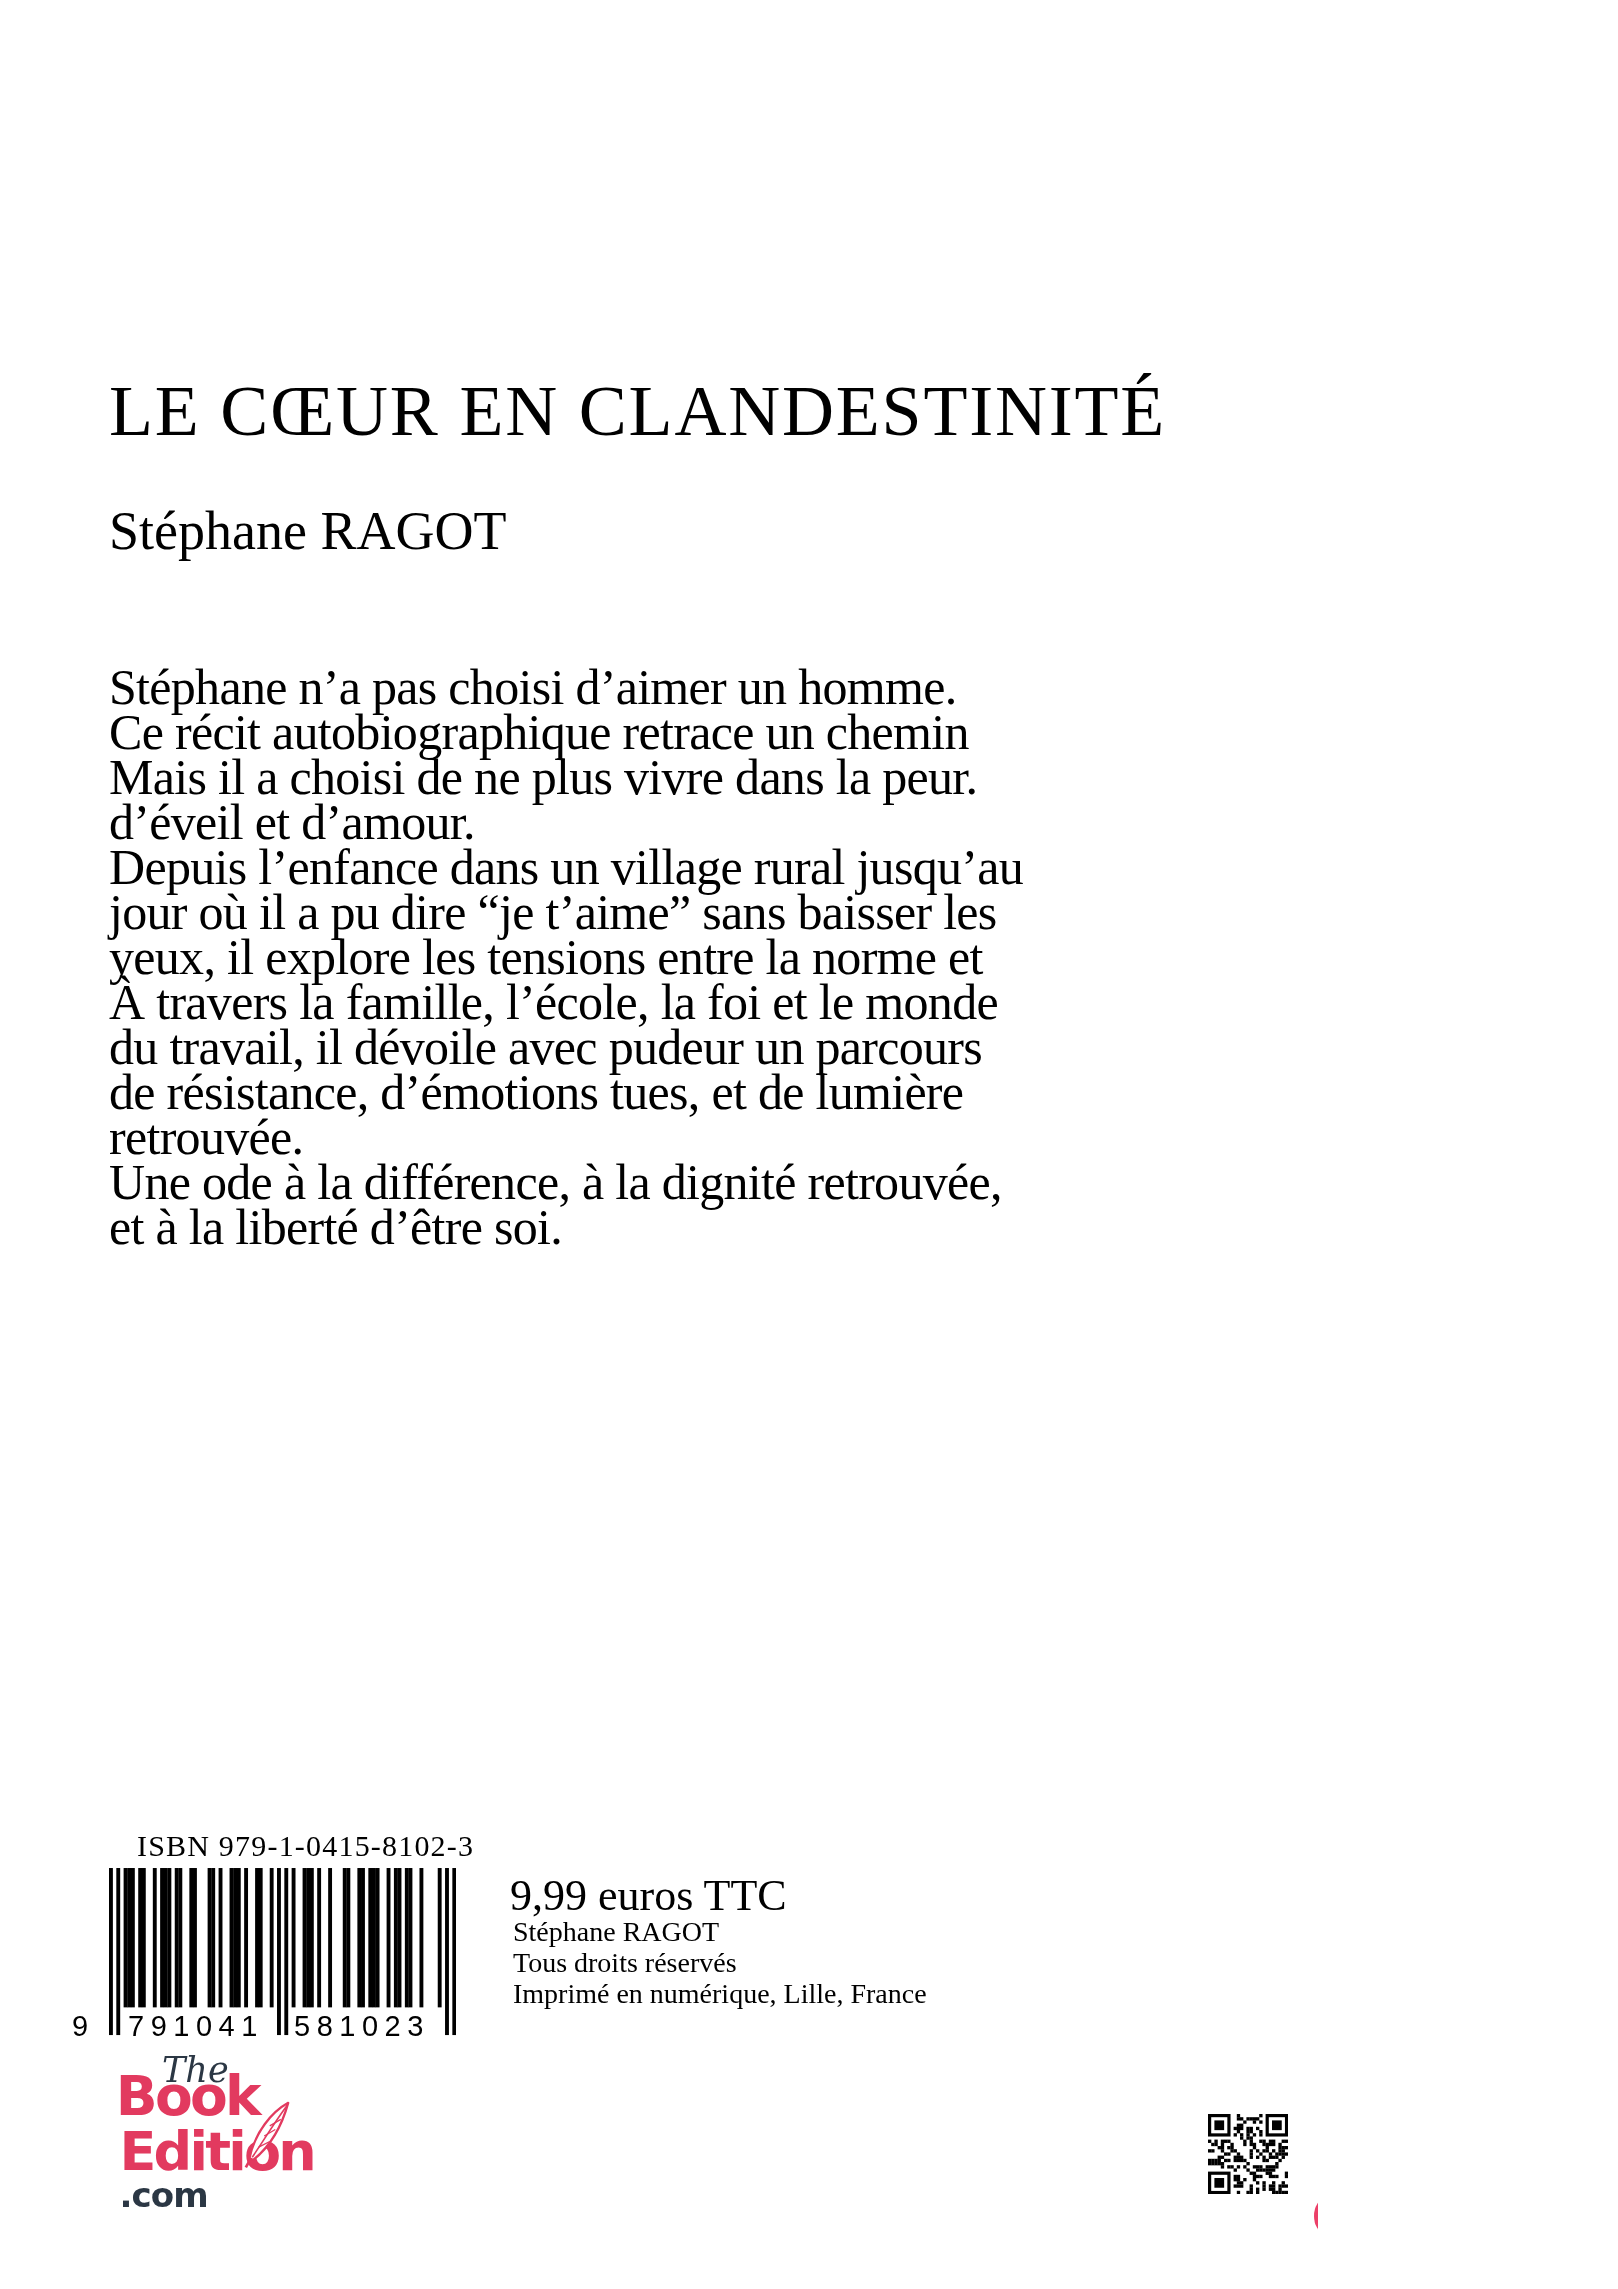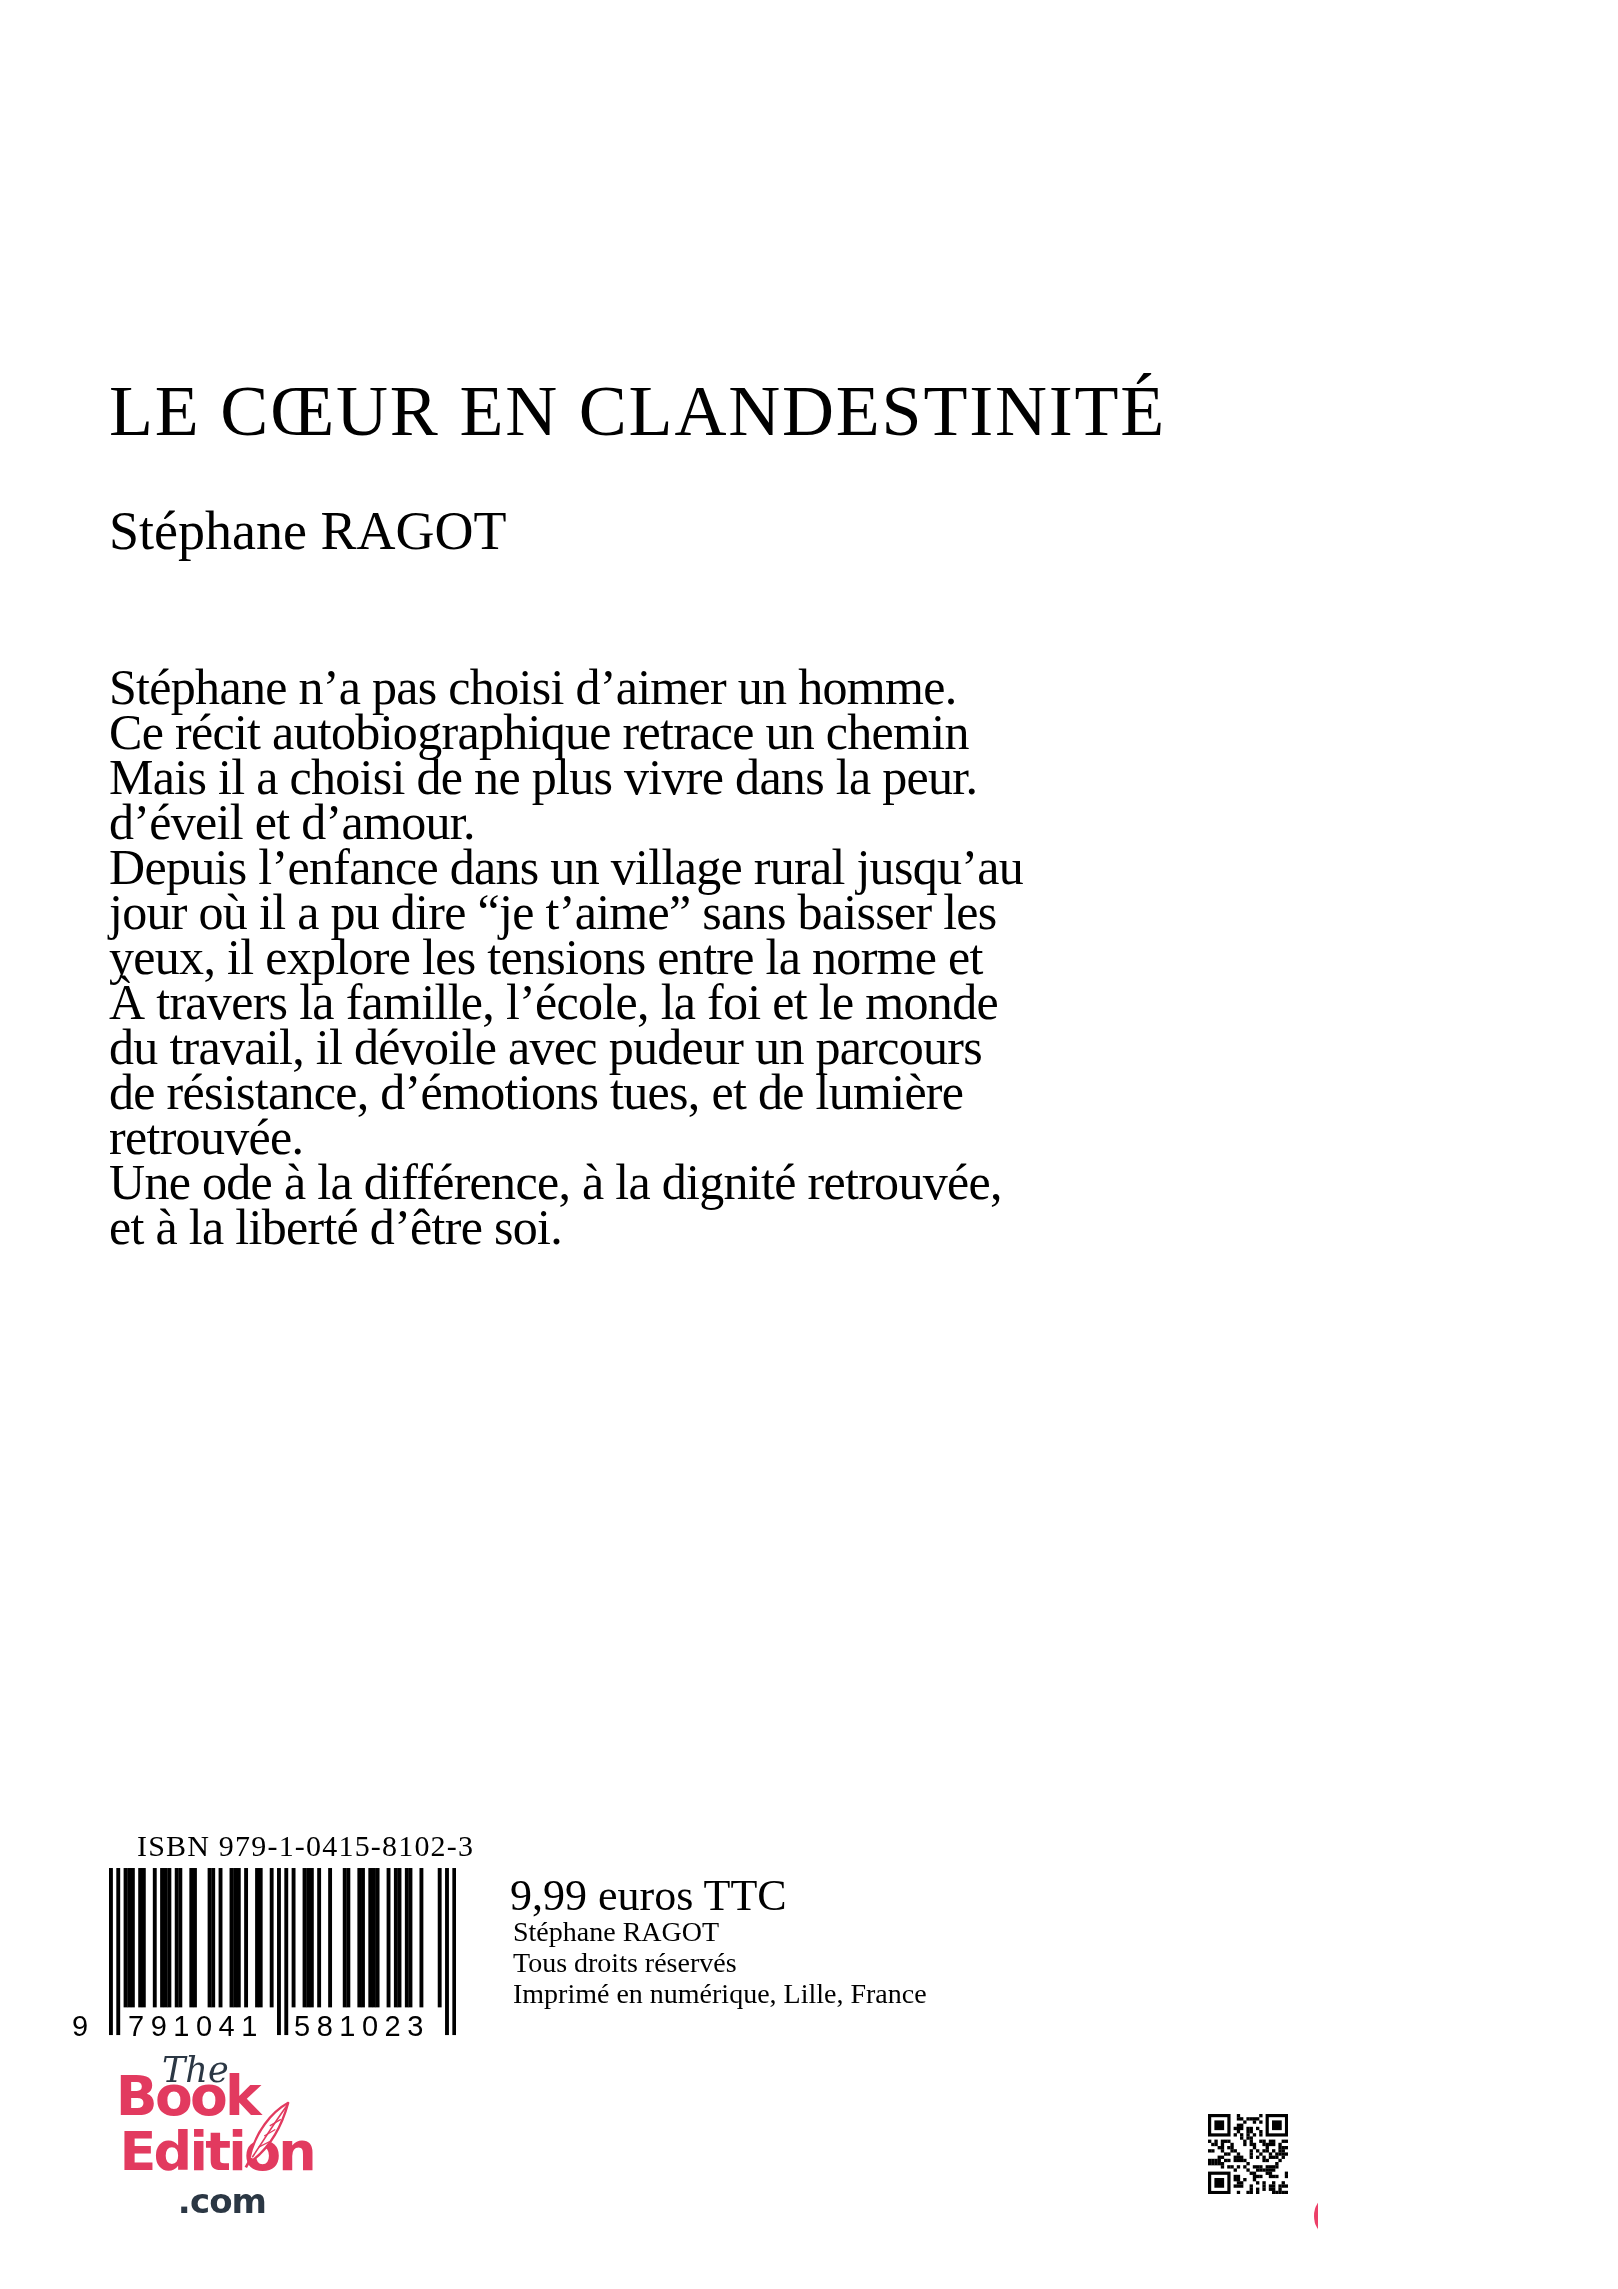--- a/index.html
+++ b/index.html
@@ -72,22 +72,22 @@
     white-space:nowrap;
   }
   .logo-book{left:1.8px;top:18px;font-size:55px;}
   .logo-edition{left:5.5px;top:74px;font-size:54px;}
   .logo-o{position:relative;display:inline-block;}
   .feather{
     position:absolute;left:-3.7px;top:-24px;
     pointer-events:none;
   }
   .logo-com{
-    position:absolute;left:5.5px;top:133px;width:205px;
-    text-align:center;
+    position:absolute;left:5.5px;top:127px;width:205px;
+    text-align:left;
     font-family:"DejaVu Sans", sans-serif;
     font-weight:bold;font-size:34px;line-height:1;
     letter-spacing:-0.9px;
     color:#2b3744;
   }
   .qr{left:1208px;top:2114px;}
   .edge-dot{
     top:2199px;right:-17.5px;
     width:22px;height:34px;
     border-radius:50%;

